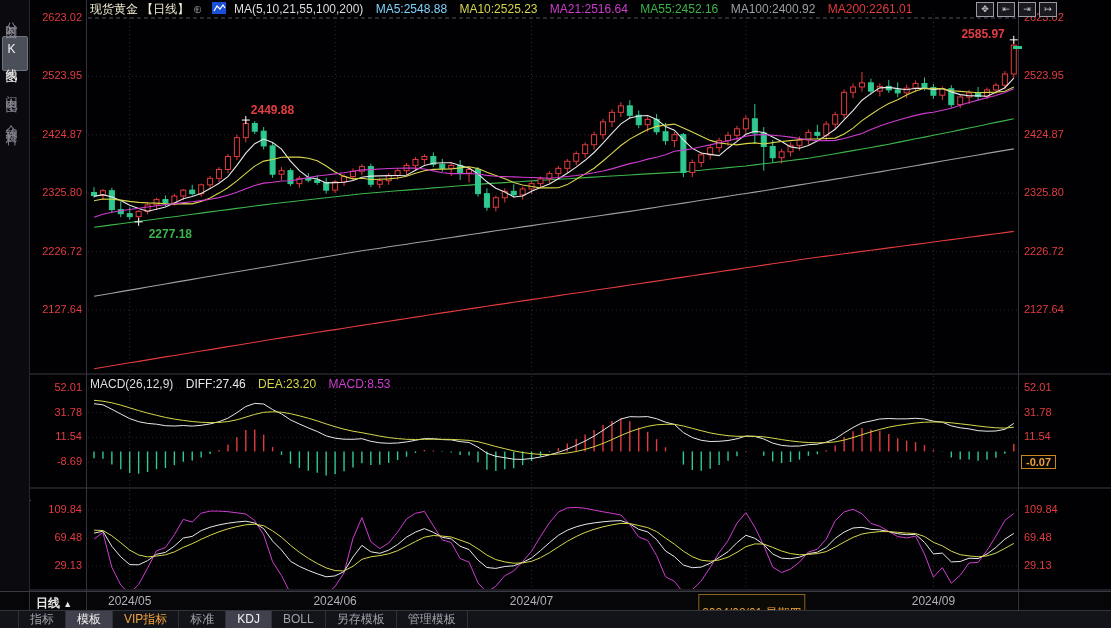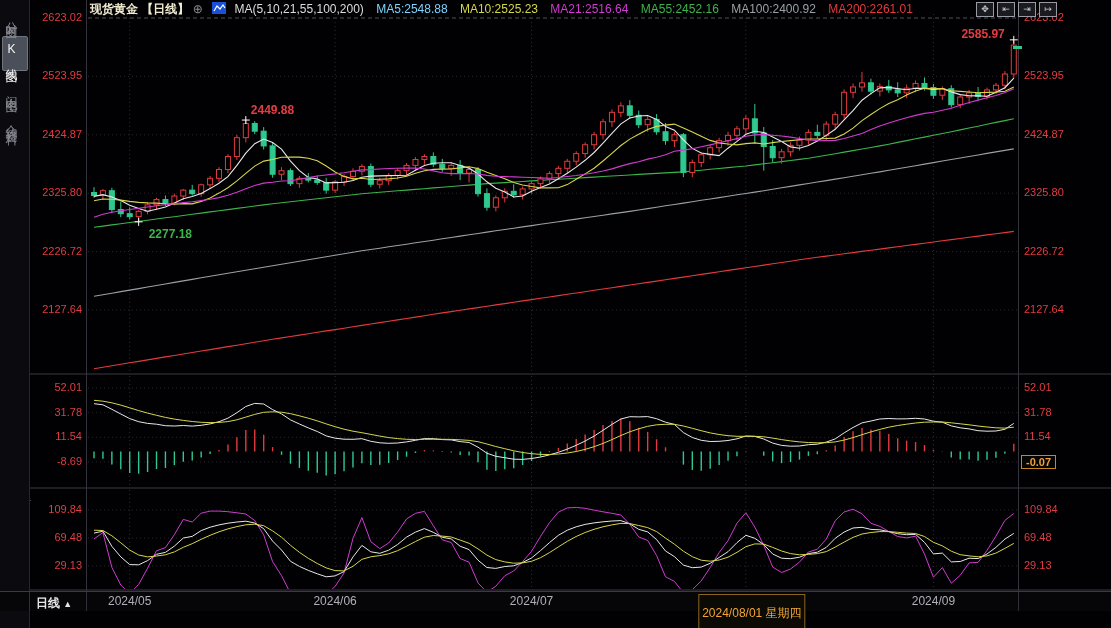--- a/index.html
+++ b/index.html
@@ -11,21 +11,21 @@
   #sidebar{position:absolute;left:0;top:0;width:29px;height:628px;background:#0b0b0f;
            border-right:1px solid #26262c;z-index:5;}
   .side-tab{writing-mode:vertical-lr;text-orientation:upright;margin:7px auto 10px auto;
             padding:5px 0;width:24px;color:#8a8a94;font-size:12px;letter-spacing:3px;
             text-align:center;cursor:pointer;}
   .side-tab.sel{background:#4b4f59;color:#f2f2f2;border:1px solid #70747e;border-radius:2px;}
 
   
   .hdr-row{position:absolute;white-space:nowrap;font-size:12px;z-index:4;}
   .hitem{margin-right:9px;}
-  .sym{color:#f0ead0;font-weight:bold;text-align:right;}
+  .sym{color:#f0ead0;font-weight:normal;text-align:right;}
   .expand{color:#8a8a94;margin-right:6px;}
   .mini-chart-icon{display:inline-block;vertical-align:-1px;margin-right:5px;}
 
   
   #top-icons{position:absolute;left:976px;top:2px;display:flex;gap:3px;z-index:6;}
   .ticon{width:16px;height:13px;border:1px solid #9a9aa4;color:#c8c8d0;font-size:9px;
          line-height:12px;text-align:center;background:#1a1a20;cursor:pointer;}
 
   
   .axl{position:absolute;font-size:11px;font-weight:normal;color:#e23d42;z-index:3;}
@@ -469,20 +469,26 @@
     <span class="hitem" style="color: rgb(226, 59, 62);">MA200:2261.01</span>
   </div>
 
   <div id="top-icons">
     <span class="ticon">✥</span>
     <span class="ticon">⇤</span>
     <span class="ticon">⇥</span>
     <span class="ticon">↦</span>
   </div>
 
+  <div class="hdr-row" style="left:90px;top:377px;">
+    <span class="hitem" style="color:#dcdcdc">MACD(26,12,9)</span>
+    <span class="hitem" style="color: rgb(232, 232, 232);">DIFF:27.46</span>
+    <span class="hitem" style="color: rgb(214, 214, 74);">DEA:23.20</span>
+    <span class="hitem" style="color: rgb(207, 60, 207);">MACD:8.53</span>
+  </div>
 
 
   <span class="burst-icon"></span>
 
   <div id="macd-tag">-0.07</div>
 
   <div id="date-row">
     <div class="vline" style="left:29px"></div>
     <div class="vline" style="left:86px"></div>
     <div class="vline" style="left:1018px"></div>
@@ -490,20 +496,31 @@
       <span>日线</span>
       <span style="font-size:9px">▲</span>
     </span>
   <span class="month-label" style="left: 129.72px;">2024/05</span>
       <span class="month-label" style="left: 335.11px;">2024/06</span>
       <span class="month-label" style="left: 531.57px;">2024/07</span>
       <span class="month-label hl" style="left: 745.89px;">2024/08/01 星期四</span>
       <span class="month-label" style="left: 933.42px;">2024/09</span>
     </div>
 
+  <div id="toolbar">
+      <span class="lead"></span>
+      <span class="tb">指标</span>
+      <span class="tb sel">模板</span>
+      <span class="tb vip">VIP指标</span>
+      <span class="tb">标准</span>
+      <span class="tb sel">KDJ</span>
+      <span class="tb">BOLL</span>
+      <span class="tb">另存模板</span>
+      <span class="tb">管理模板</span>
+    </div>
 
 <div class="axl left" style="top: 11px;">2623.02</div>
     <div class="axl right" style="top: 11px;">2623.02</div>
     <div class="axl left" style="top: 69.3965px;">2523.95</div>
     <div class="axl right" style="top: 69.3965px;">2523.95</div>
     <div class="axl left" style="top: 127.799px;">2424.87</div>
     <div class="axl right" style="top: 127.799px;">2424.87</div>
     <div class="axl left" style="top: 186.195px;">2325.80</div>
     <div class="axl right" style="top: 186.195px;">2325.80</div>
     <div class="axl left" style="top: 244.598px;">2226.72</div>

